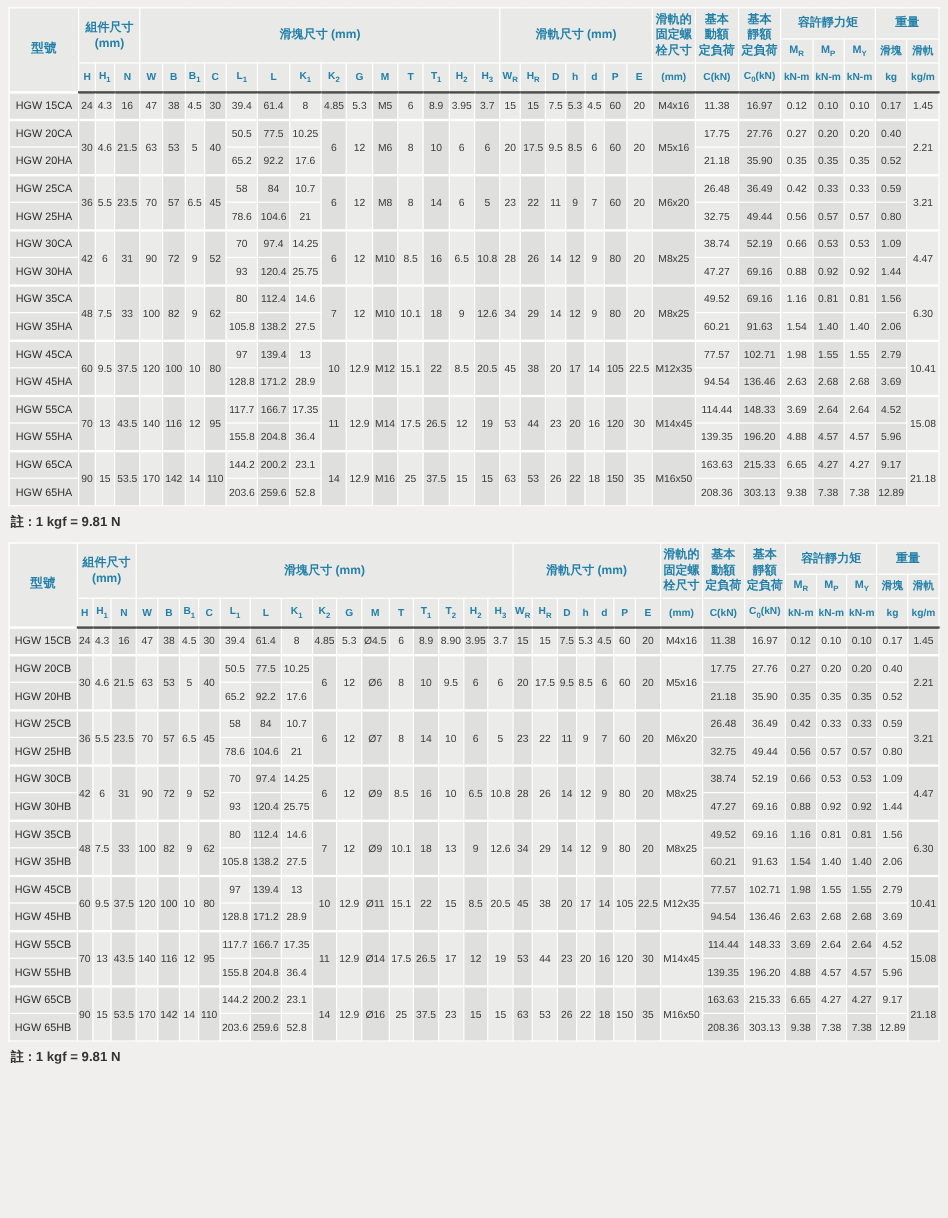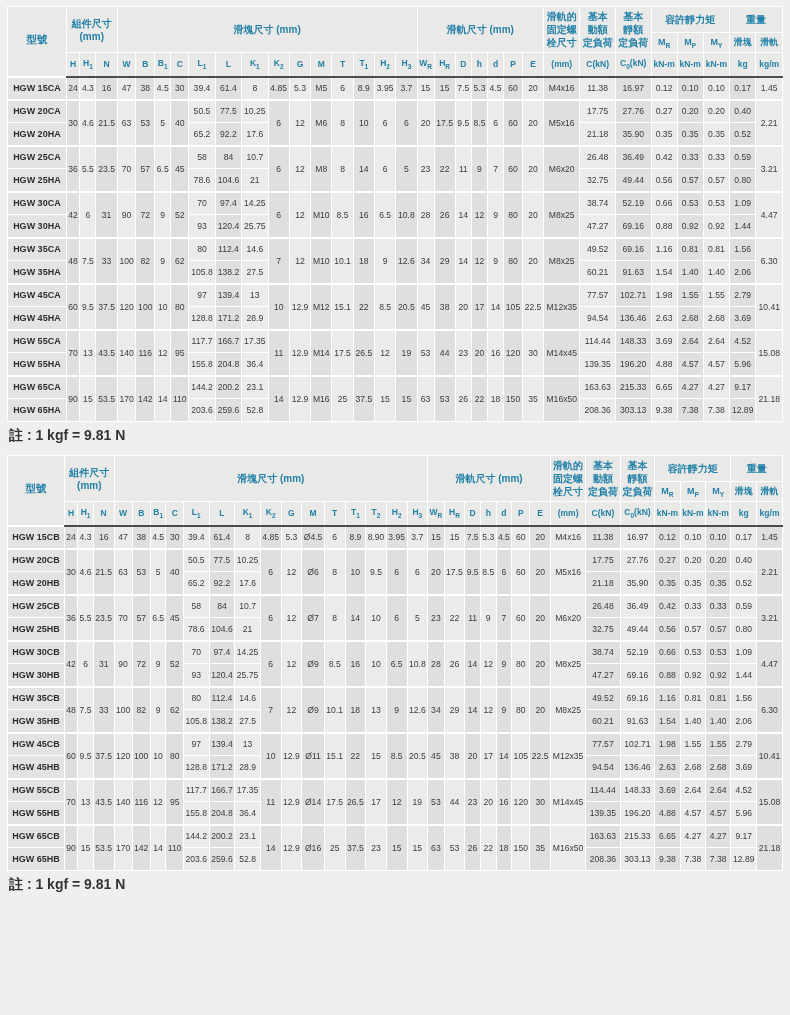--- a/index.html
+++ b/index.html
@@ -6,31 +6,31 @@
     --bg:#f0efed; --head-bg:#e9e9e7; --teal:#2380a8; --body-text:#3b3b3b;
     --model-bg:#e3e3e1; --stripe-dark:#dfdfdd; --stripe-light:#ebebe9; --divider:#4c4c4a;
   }
   *{box-sizing:border-box;}
   body{margin:0;background:var(--bg);font-family:"Liberation Sans",sans-serif;}
   .page{width:790px;padding:6px 7px 4px 7px;}
   table{border-collapse:collapse;width:100%;border-top:1px solid #c9c8c6;}
   th,td{border:1px solid #ffffff;white-space:nowrap;text-align:center;vertical-align:middle;}
   thead th{background:var(--head-bg);color:var(--teal);font-weight:bold;}
   th.group-label{font-size:10px;line-height:1.3;white-space:pre-line;padding:3px 1px;}
-  th.model-h{font-size:10.5px;font-family:Liberation Mono, monospace;}
+  th.model-h{font-size:10.5px;}
   th.sub-label{font-size:9px;height:20px;padding:1px 2px;}
   th.col-letter{font-size:8.5px;height:24px;padding:1px 1px;}
   thead tr.letters th{border-bottom:2px solid var(--divider);}
   sub{font-size:6.5px;}
   tbody td{font-size:8.6px;color:var(--body-text);padding:1px 1px;height:23px;}
-  td.model{background:var(--model-bg);font-weight:bold;font-size:9px;color:#2e2e2e;padding:1px 3px;min-width:52px;}
+  td.model{background:var(--model-bg);font-weight:normal;font-size:9px;color:#2e2e2e;padding:1px 3px;min-width:52px;}
   td.c-dark{background:var(--stripe-dark);}
   td.c-light{background:var(--stripe-light);}
   tr.grp-first td{border-top:2px solid #ffffff;}
-  .note{font-size:14px;color:#333;margin:5px 0 10px 2px;font-weight:bold;}
+  .note{font-size:11px;color:#333;margin:5px 0 10px 2px;font-weight:bold;}
 </style>
 </head>
 <body>
 
 <div class="page">
   <section>
     <table id="table-0">
         <thead>
           <tr>
             <th rowspan="3" class="group-label model-h">型號</th>

